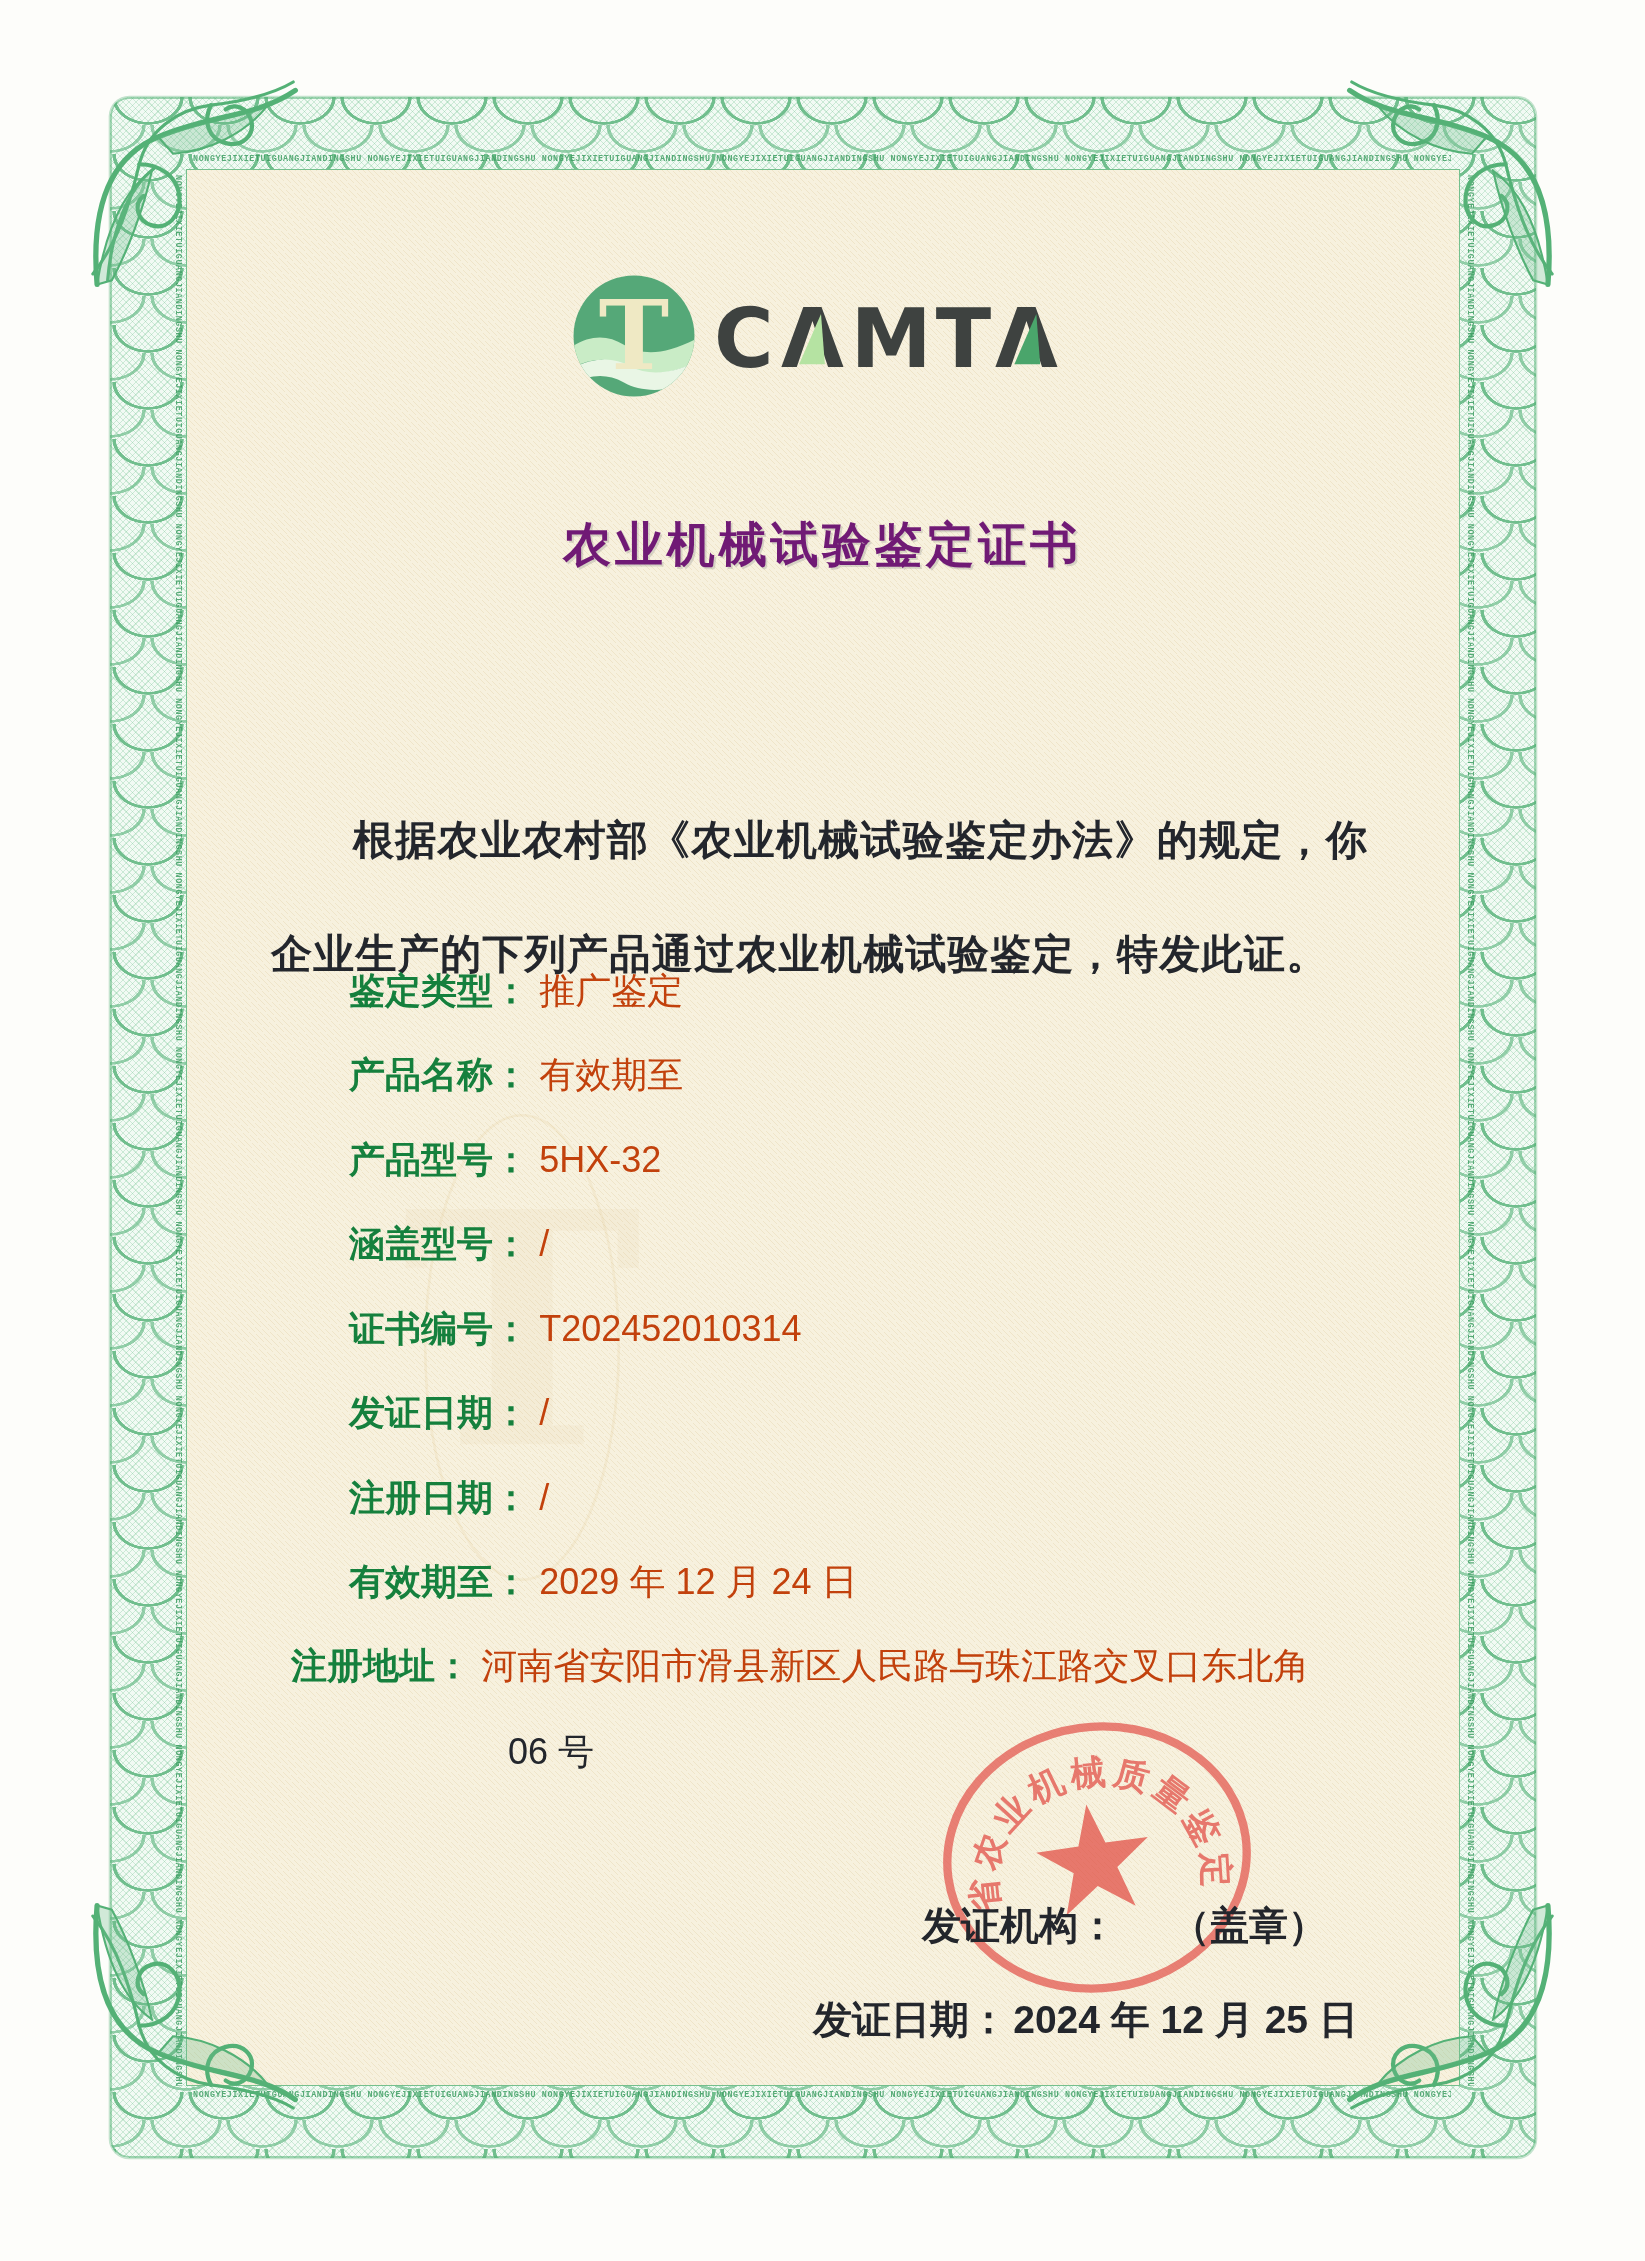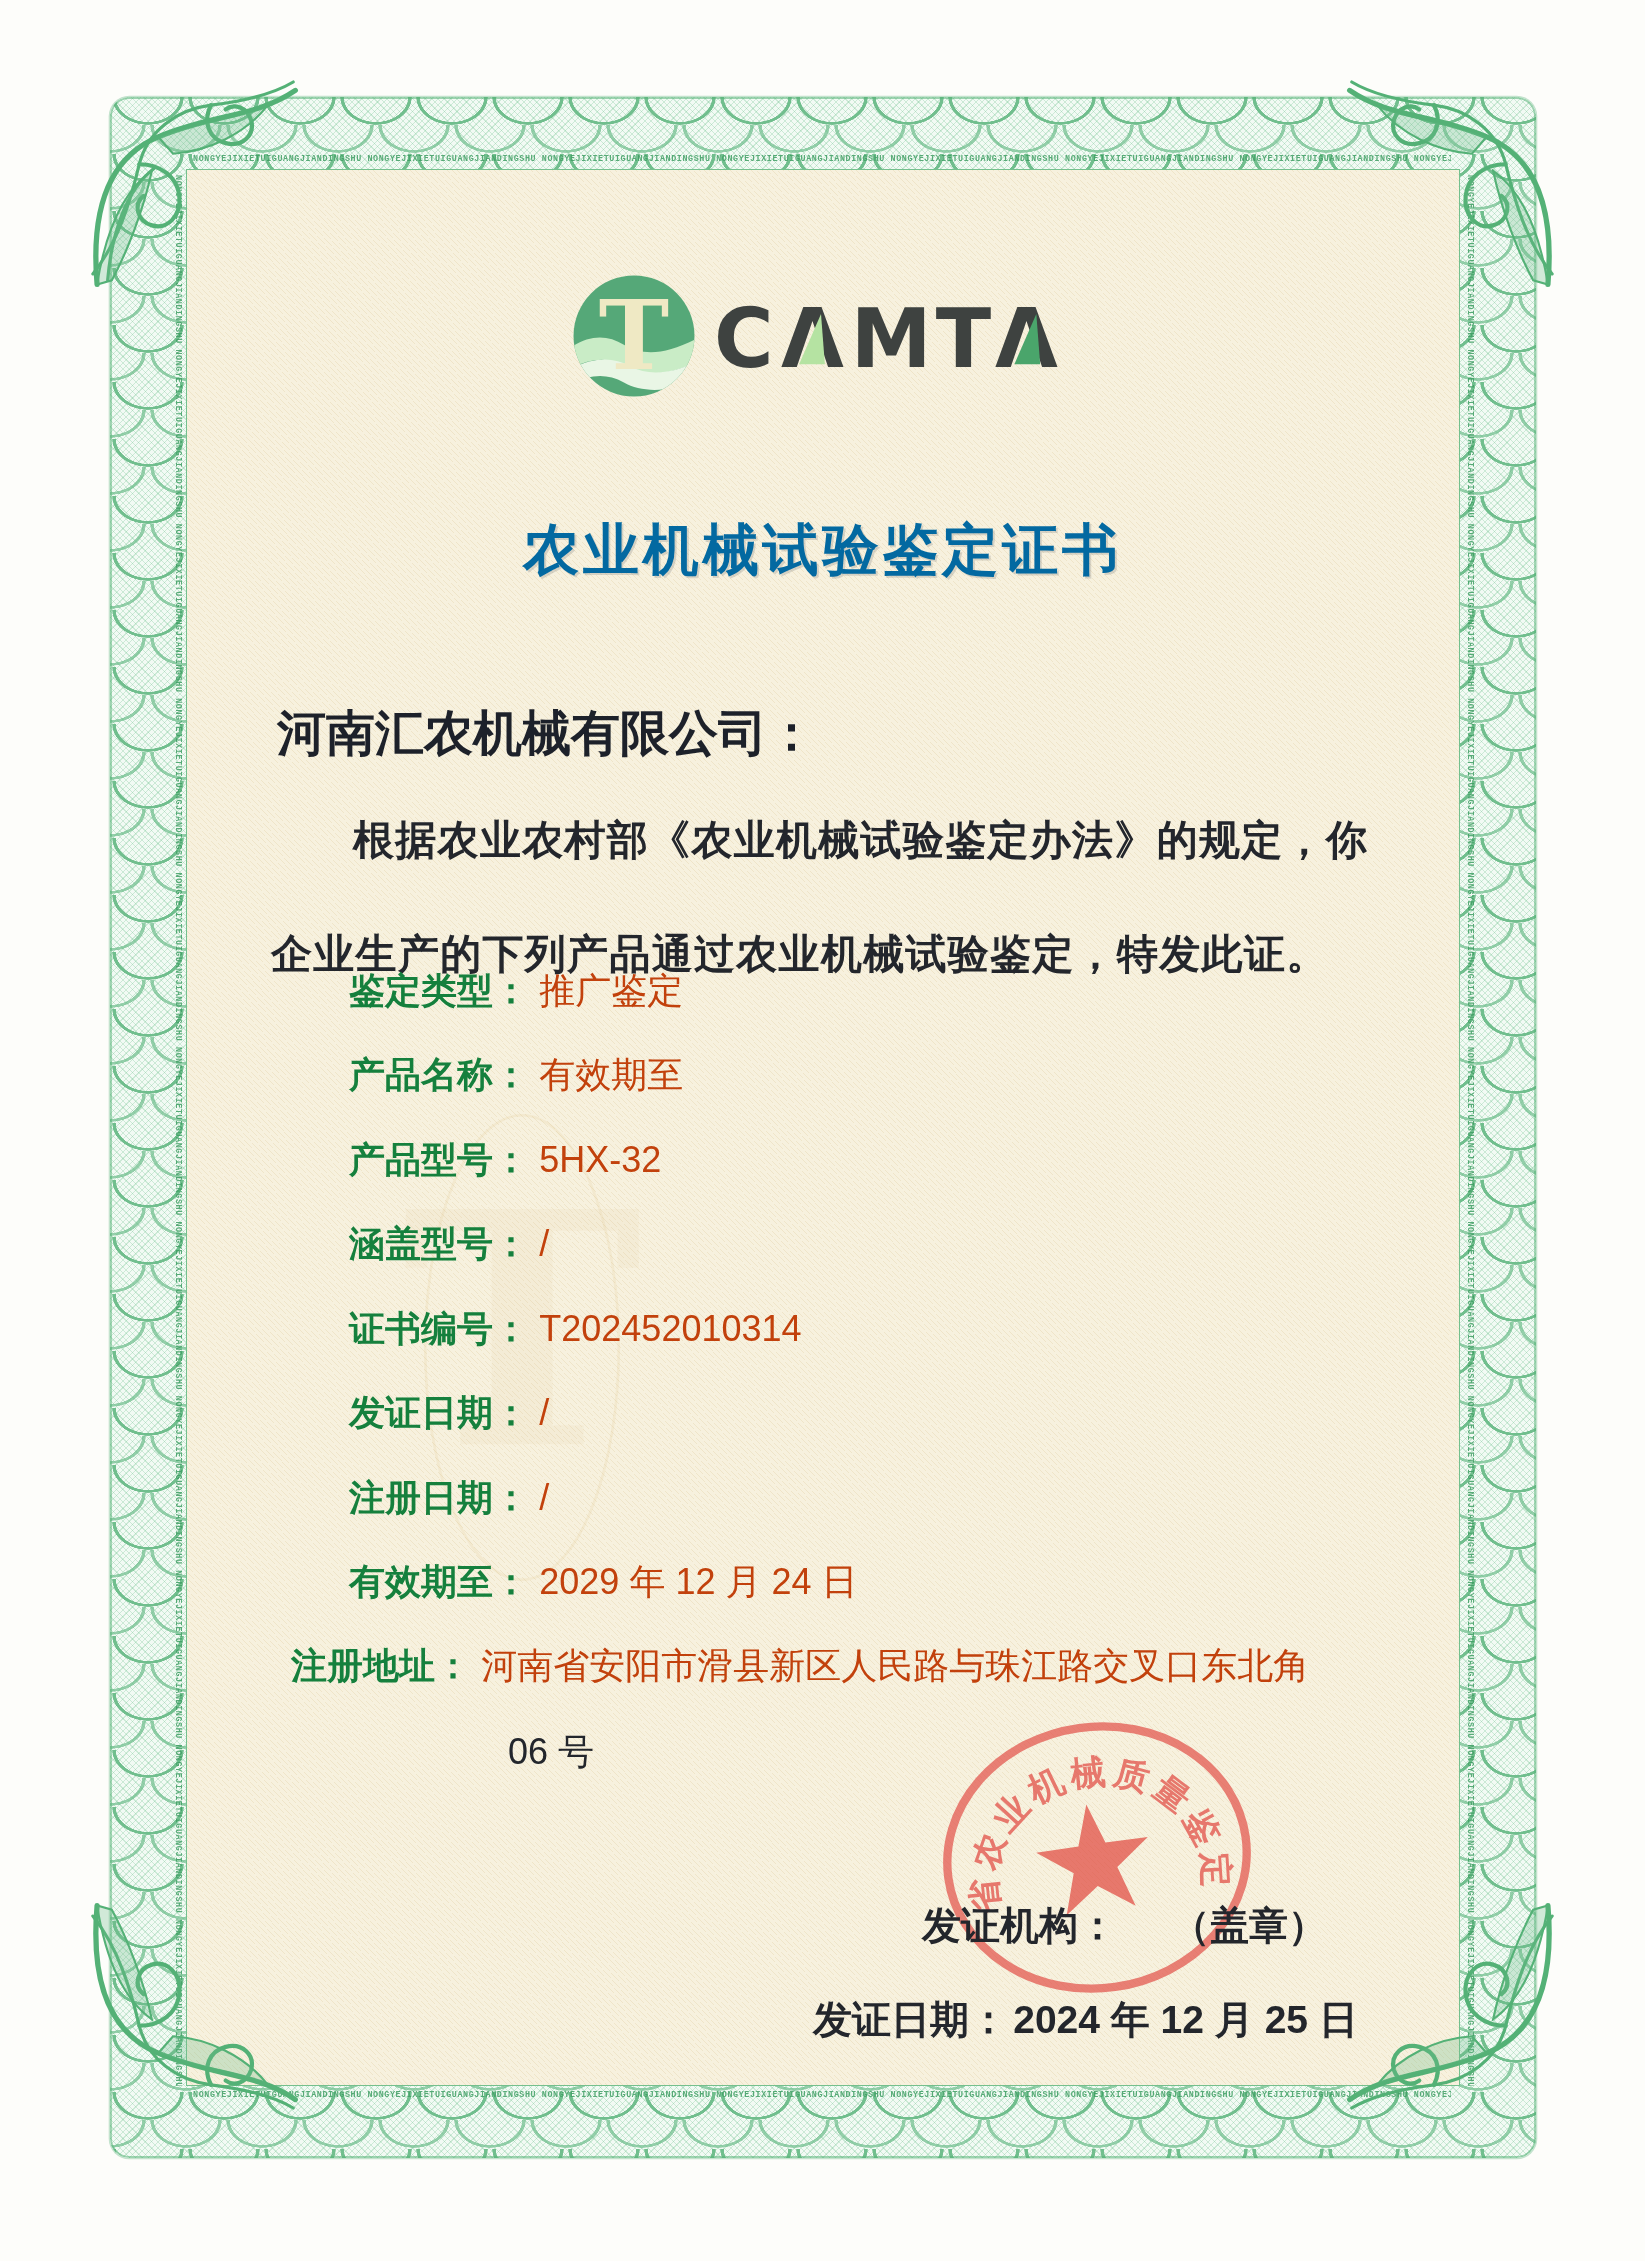--- a/index.html
+++ b/index.html
@@ -40,21 +40,21 @@
   
   .ghost{position:absolute;left:380px;top:1083px;z-index:0;opacity:.5;}
 
   
   .logo{position:absolute;left:50%;top:273px;transform:translateX(-50%);display:flex;align-items:center;z-index:2;}
   .logo .emblem-svg{display:block;}
   .logo .word-svg{display:block;margin-left:17px;}
 
   
   .title{position:absolute;left:0;top:513px;width:100%;text-align:center;z-index:2;
-         font-family:"DejaVu Serif",serif;font-weight:700;font-size:56px;letter-spacing:3.9px;color:#0369a1;
+         font-family:"DejaVu Serif",serif;font-weight:700;font-size:48px;letter-spacing:3.9px;color:#701a75;
          text-shadow:1.9px 1.9px 0 rgba(130,130,130,.28);}
   .recipient{position:absolute;left:277px;top:701px;font-size:49px;font-weight:700;color:#1d212a;z-index:2;}
   .para{position:absolute;font-size:41px;font-weight:600;color:#23262c;letter-spacing:1.3px;z-index:2;}
   .para.l1{left:353px;top:813px;}
   .para.l2{left:271px;top:927px;}
 
   .frow{position:absolute;left:349px;font-size:36px;z-index:2;white-space:nowrap;}
   .frow .lab{font-weight:700;color:#15803d;}
   .frow .val{font-weight:500;color:#c2410c;margin-left:10.3px;}
   .frow.addr{left:291px;}
@@ -152,21 +152,20 @@
         <text x="212" y="122">M</text>
         <text x="344" y="122">T</text>
         <text x="436" y="122">Λ</text>
       </g>
       <polygon points="172,118 132,118 166,40" fill="#b5e3a2"></polygon>
       <polygon points="506,118 466,118 500,40" fill="#4aa56b"></polygon>
     </svg>
   </div>
 
   <div class="title">农业机械试验鉴定证书</div>
-  <div class="recipient">河南汇农机械有限公司：</div>
   <div class="para l1">根据农业农村部《农业机械试验鉴定办法》的规定，你</div>
   <div class="para l2">企业生产的下列产品通过农业机械试验鉴定，特发此证。</div>
 
   <div class="frow" style="top:967px;">
     <span class="lab">鉴定类型：</span><span class="val">推广鉴定</span>
   </div>
   <div class="frow" style="top:1051px;">
     <span class="lab">产品名称：</span><span class="val">有效期至</span>
   </div>
   <div class="frow" style="top:1136px;">

